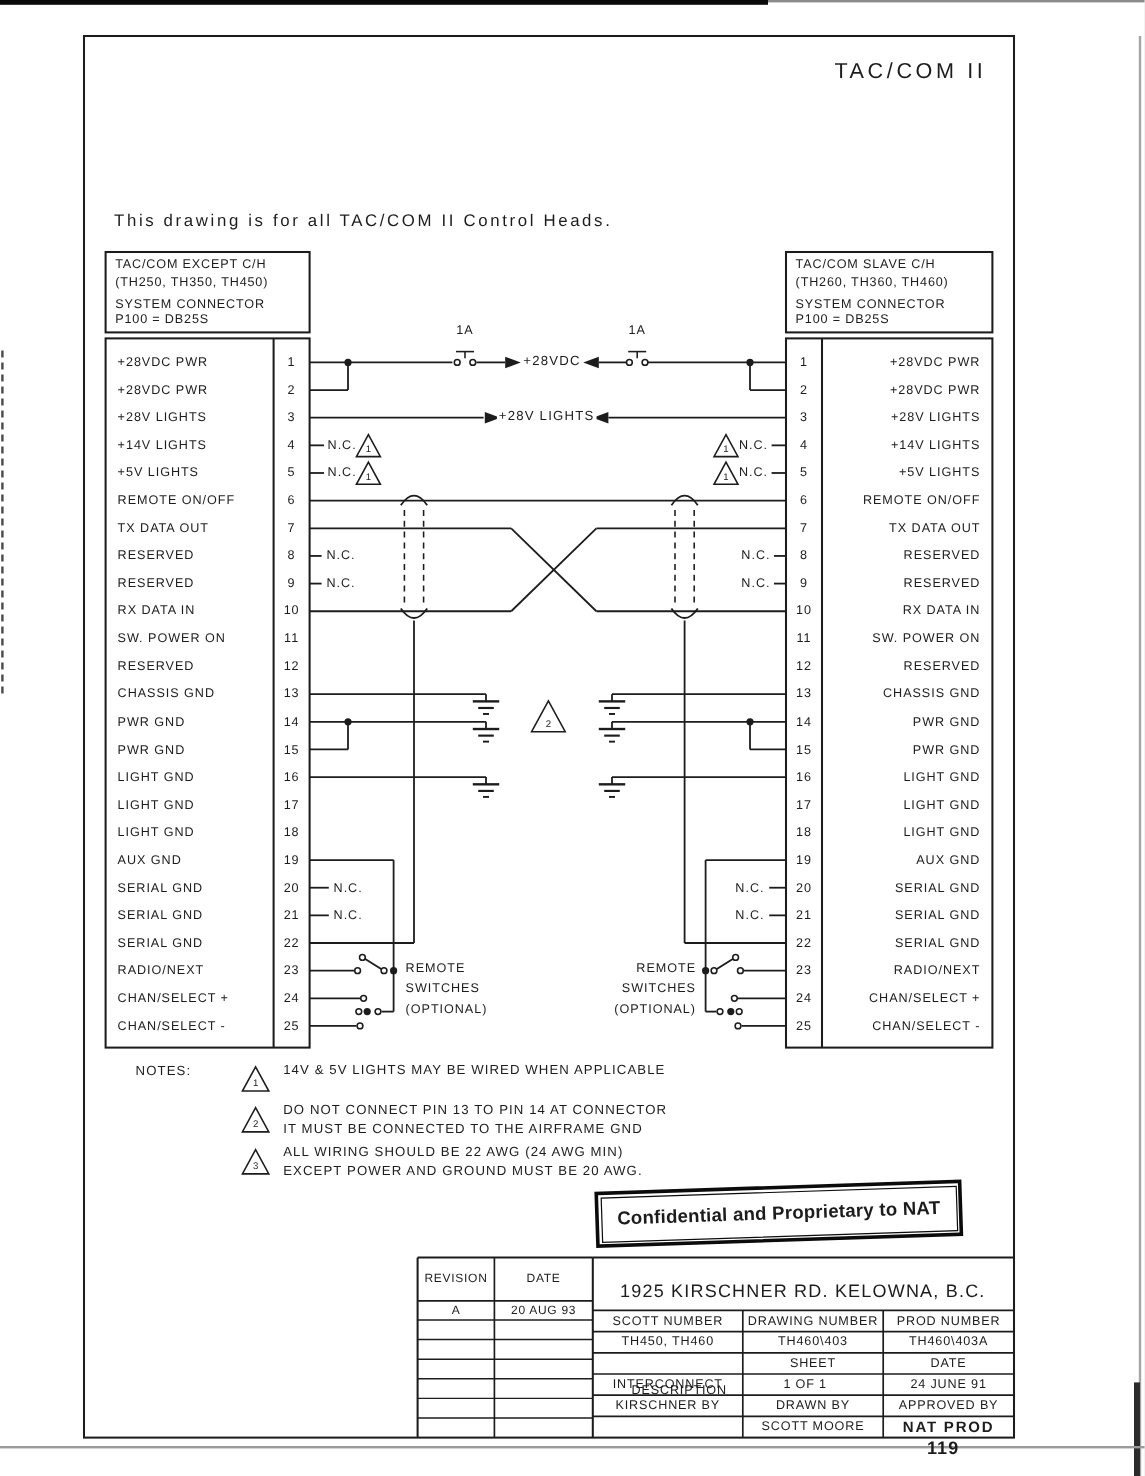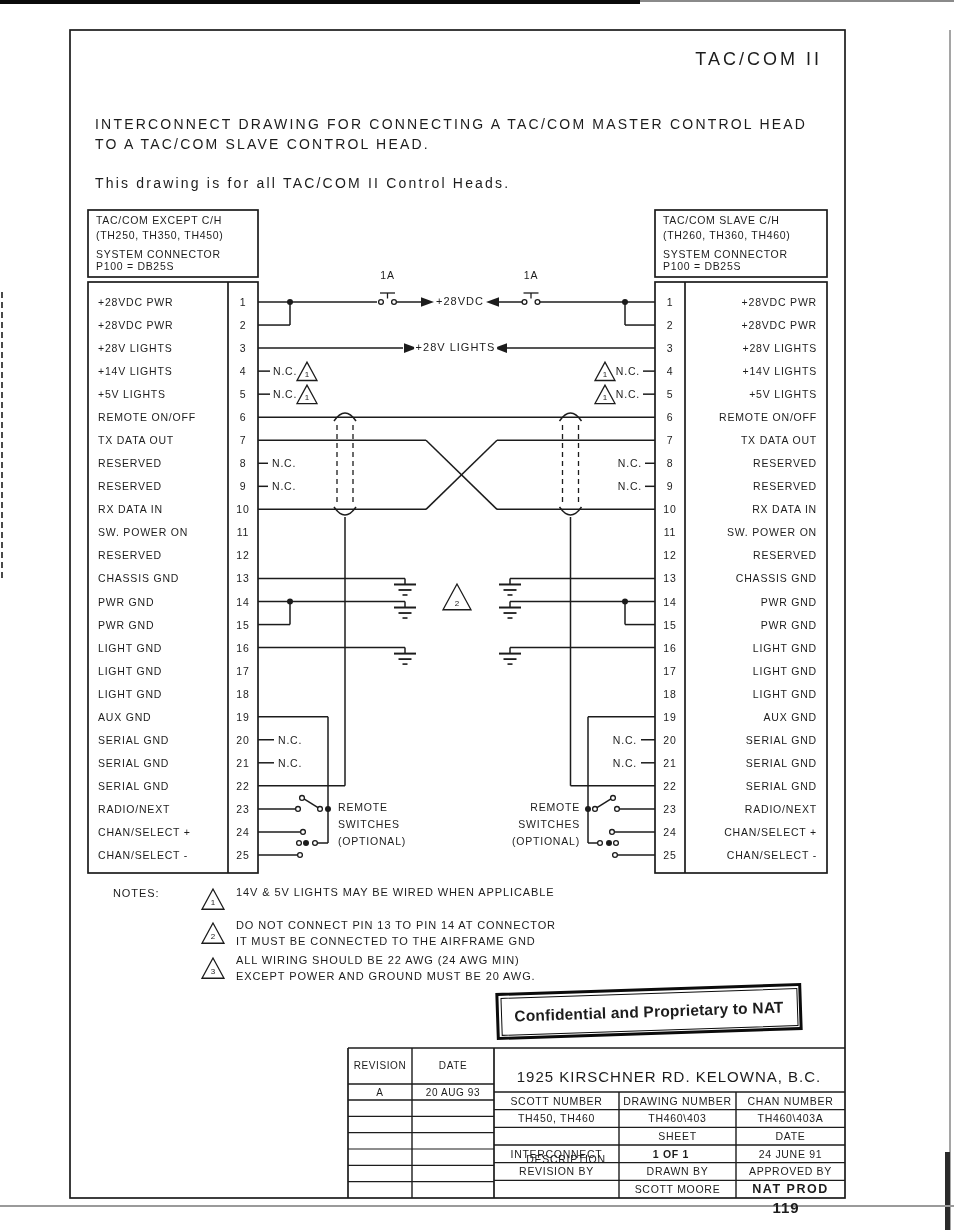--- a/index.html
+++ b/index.html
@@ -341,42 +341,40 @@
       <div class="lbl trinum ctr" style="left: 213px; top: 898.24px;">1</div>
       <div class="lbl note" style="left: 236px; top: 885px;">14V &amp; 5V LIGHTS MAY BE WIRED WHEN APPLICABLE</div>
       <div class="lbl trinum ctr" style="left: 213px; top: 932.24px;">2</div>
       <div class="lbl note" style="left: 236px; top: 918px;">DO NOT CONNECT PIN 13 TO PIN 14 AT CONNECTOR</div>
       <div class="lbl note" style="left: 236px; top: 933.5px;">IT MUST BE CONNECTED TO THE AIRFRAME GND</div>
       <div class="lbl trinum ctr" style="left: 213px; top: 967.24px;">3</div>
       <div class="lbl note" style="left: 236px; top: 953px;">ALL WIRING SHOULD BE 22 AWG (24 AWG MIN)</div>
       <div class="lbl note" style="left: 236px; top: 968.5px;">EXCEPT POWER AND GROUND MUST BE 20 AWG.</div>
       <div class="lbl cell" style="left: 494px; top: 1094.5px; width: 125px;">SCOTT NUMBER</div>
       <div class="lbl cell" style="left: 619px; top: 1094.5px; width: 117px;">DRAWING NUMBER</div>
-      <div class="lbl cell" style="left: 736px; top: 1094.5px; width: 109px;">CHAN NUMBER</div>
+      <div class="lbl cell" style="left: 736px; top: 1094.5px; width: 109px;">PROD NUMBER</div>
       <div class="lbl cell" style="left: 494px; top: 1112.17px; width: 125px;">TH450, TH460</div>
       <div class="lbl cell" style="left: 619px; top: 1112.17px; width: 117px;">TH460\403</div>
       <div class="lbl cell" style="left: 736px; top: 1112.17px; width: 109px;">TH460\403A</div>
       <div class="lbl cell" style="left: 494px; top: 1153px; width: 144px;">DESCRIPTION</div>
       <div class="lbl cell" style="left: 619px; top: 1129.83px; width: 117px;">SHEET</div>
       <div class="lbl cell" style="left: 736px; top: 1129.83px; width: 109px;">DATE</div>
       <div class="lbl cell" style="left: 494px; top: 1147.5px; width: 125px;">INTERCONNECT</div>
-      <div class="lbl cell" style="left: 619px; top: 1147.5px; width: 104px; font-weight: bold;">1 OF 1</div>
+      <div class="lbl cell" style="left: 619px; top: 1147.5px; width: 104px;">1 OF 1</div>
       <div class="lbl cell" style="left: 736px; top: 1147.5px; width: 109px;">24 JUNE 91</div>
-      <div class="lbl cell" style="left: 494px; top: 1165.17px; width: 125px;">REVISION BY</div>
+      <div class="lbl cell" style="left: 494px; top: 1165.17px; width: 125px;">KIRSCHNER BY</div>
       <div class="lbl cell" style="left: 619px; top: 1165.17px; width: 117px;">DRAWN BY</div>
       <div class="lbl cell" style="left: 736px; top: 1165.17px; width: 109px;">APPROVED BY</div>
       <div class="lbl cell" style="left: 494px; top: 1182.84px; width: 125px;"></div>
       <div class="lbl cell" style="left: 619px; top: 1182.84px; width: 117px;">SCOTT MOORE</div>
       <div class="lbl cell stampy" style="left: 736px; top: 1182.84px; width: 109px;">NAT PROD</div>
     </div>
 
   <div class="lbl doctitle rgt" style="left:822px;top:52px;">TAC/COM II</div>
 
-  <div class="lbl intro" style="left:95px;top:116px;">INTERCONNECT DRAWING FOR CONNECTING A TAC/COM MASTER CONTROL HEAD</div>
-  <div class="lbl intro" style="left:95px;top:136px;">TO A TAC/COM SLAVE CONTROL HEAD.</div>
   <div class="lbl intro" style="left:95px;top:175px;">This drawing is for all TAC/COM II Control Heads.</div>
 
   <div class="lbl hd" style="left:96px;top:214px;">TAC/COM EXCEPT C/H</div>
   <div class="lbl hd" style="left:96px;top:229px;">(TH250, TH350, TH450)</div>
   <div class="lbl hd" style="left:96px;top:248px;">SYSTEM CONNECTOR</div>
   <div class="lbl hd" style="left:96px;top:260px;">P100 = DB25S</div>
 
   <div class="lbl hd" style="left:663px;top:214px;">TAC/COM SLAVE C/H</div>
   <div class="lbl hd" style="left:663px;top:229px;">(TH260, TH360, TH460)</div>
   <div class="lbl hd" style="left:663px;top:248px;">SYSTEM CONNECTOR</div>

